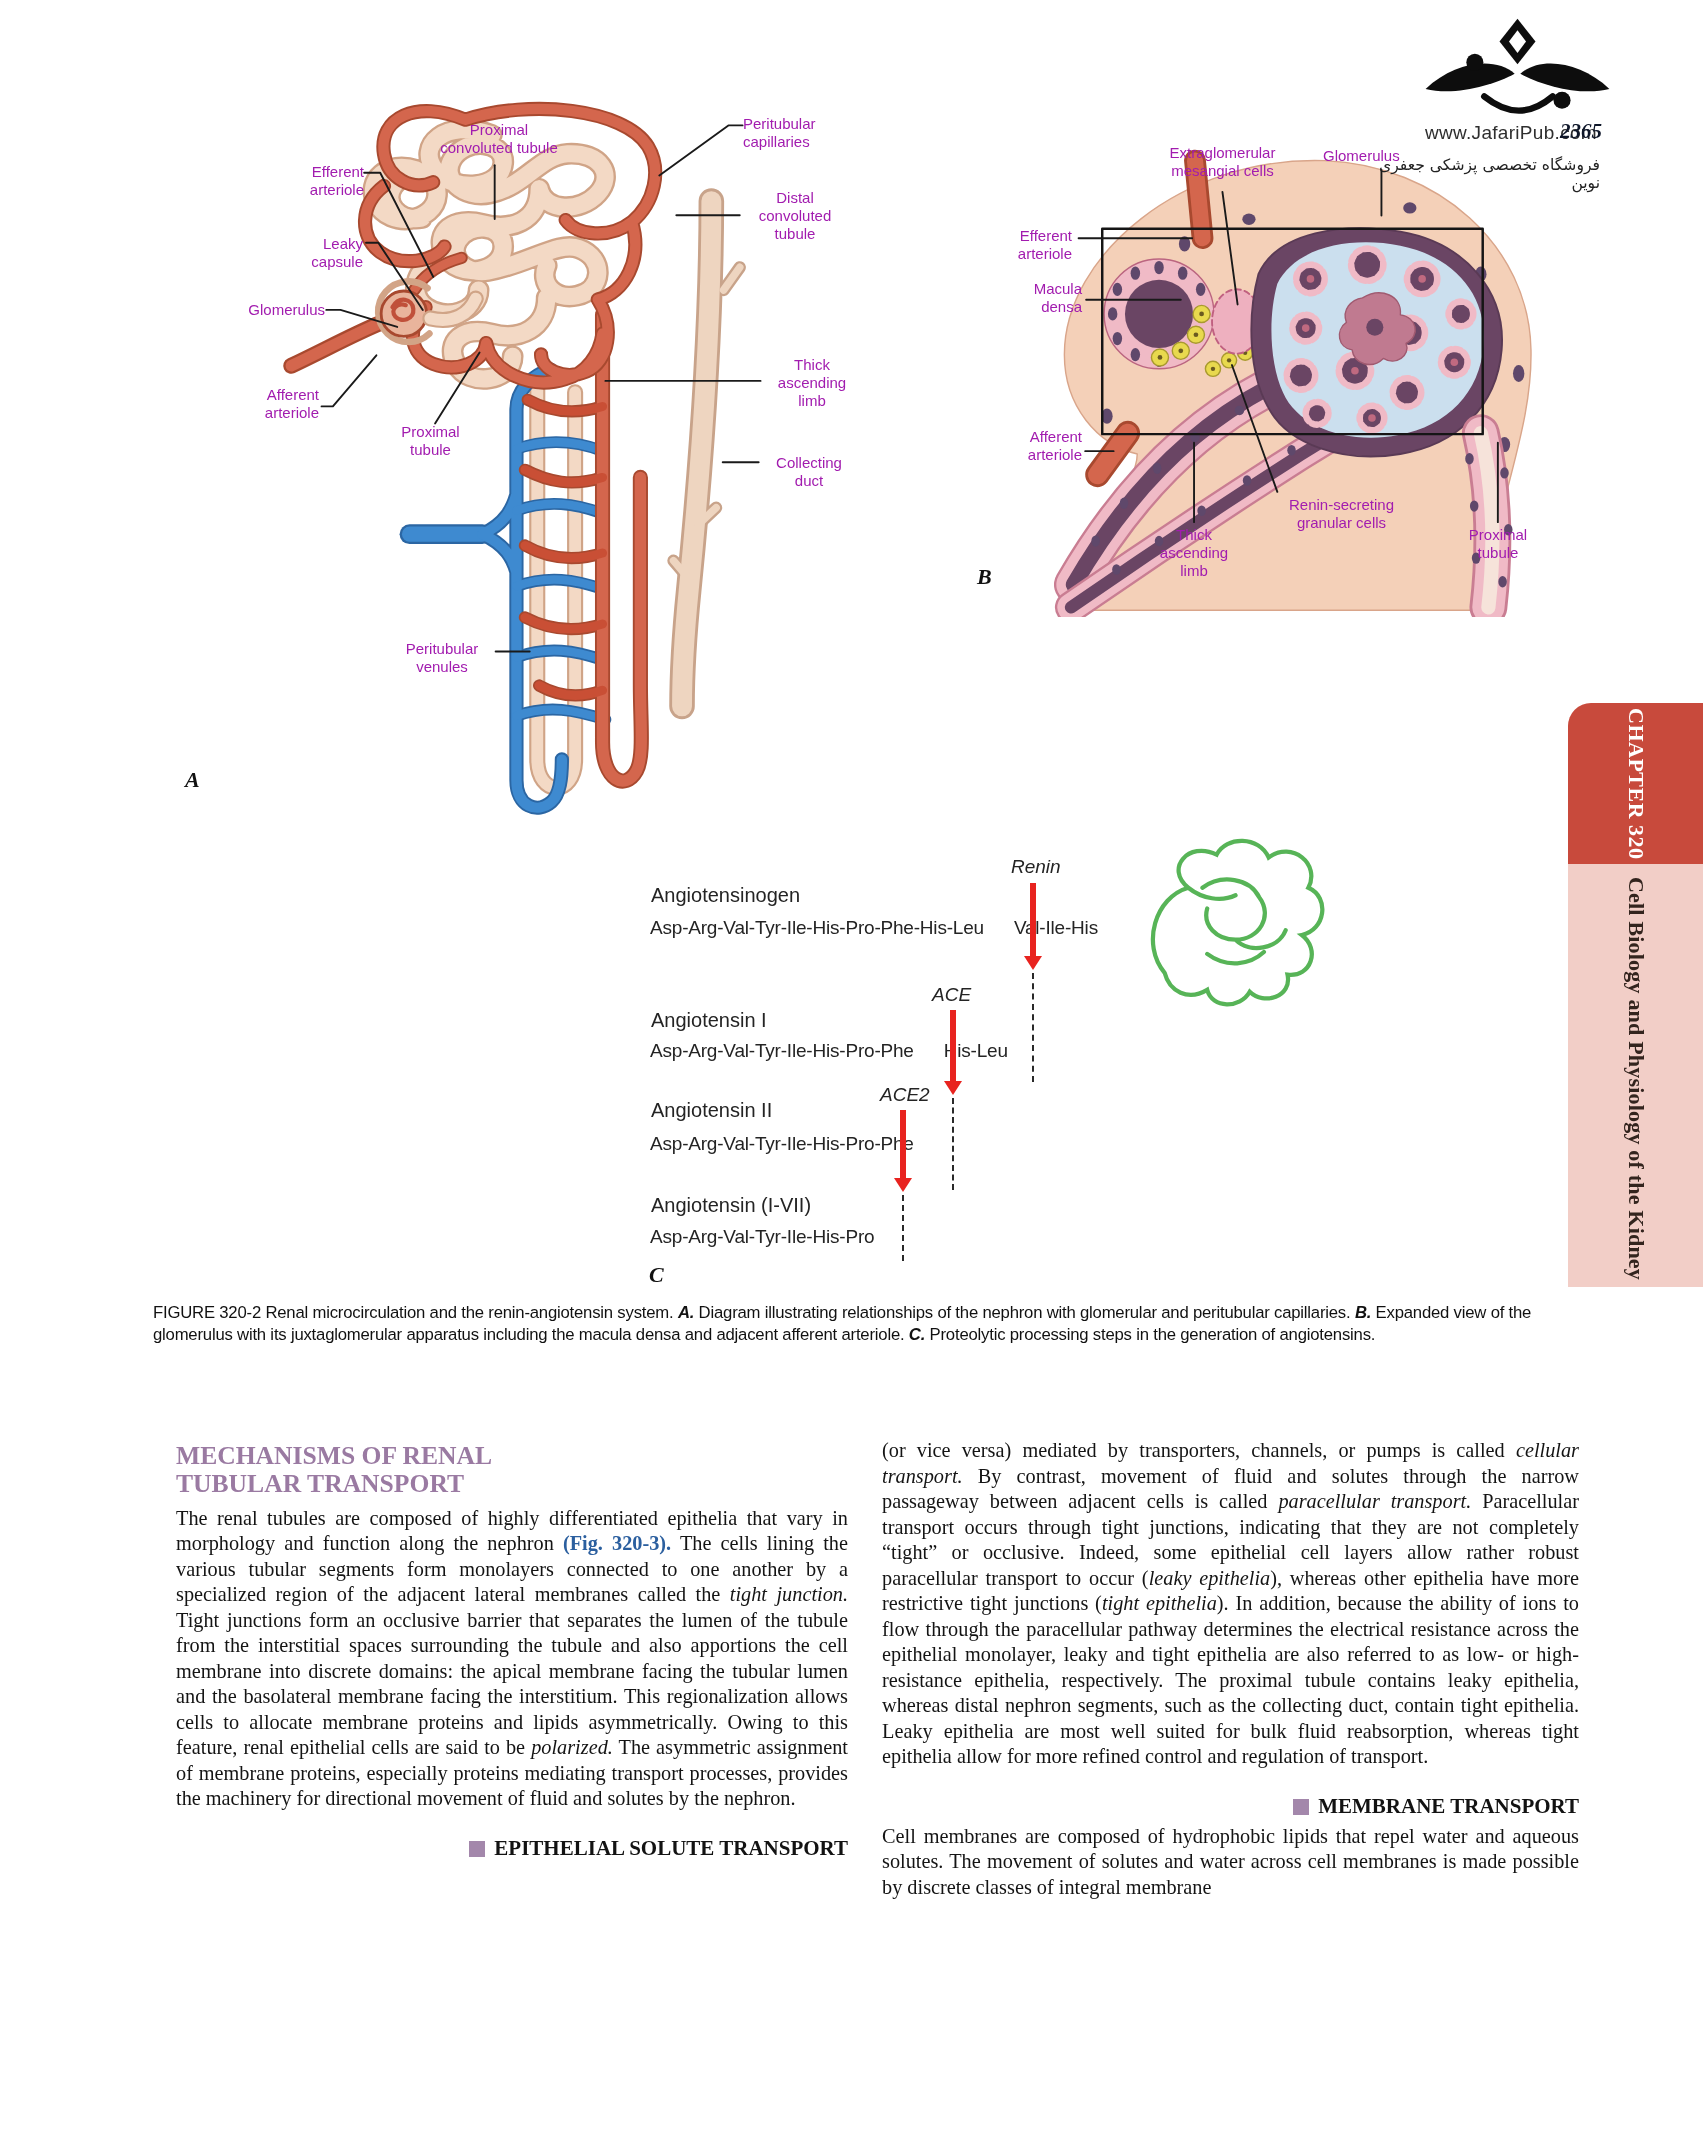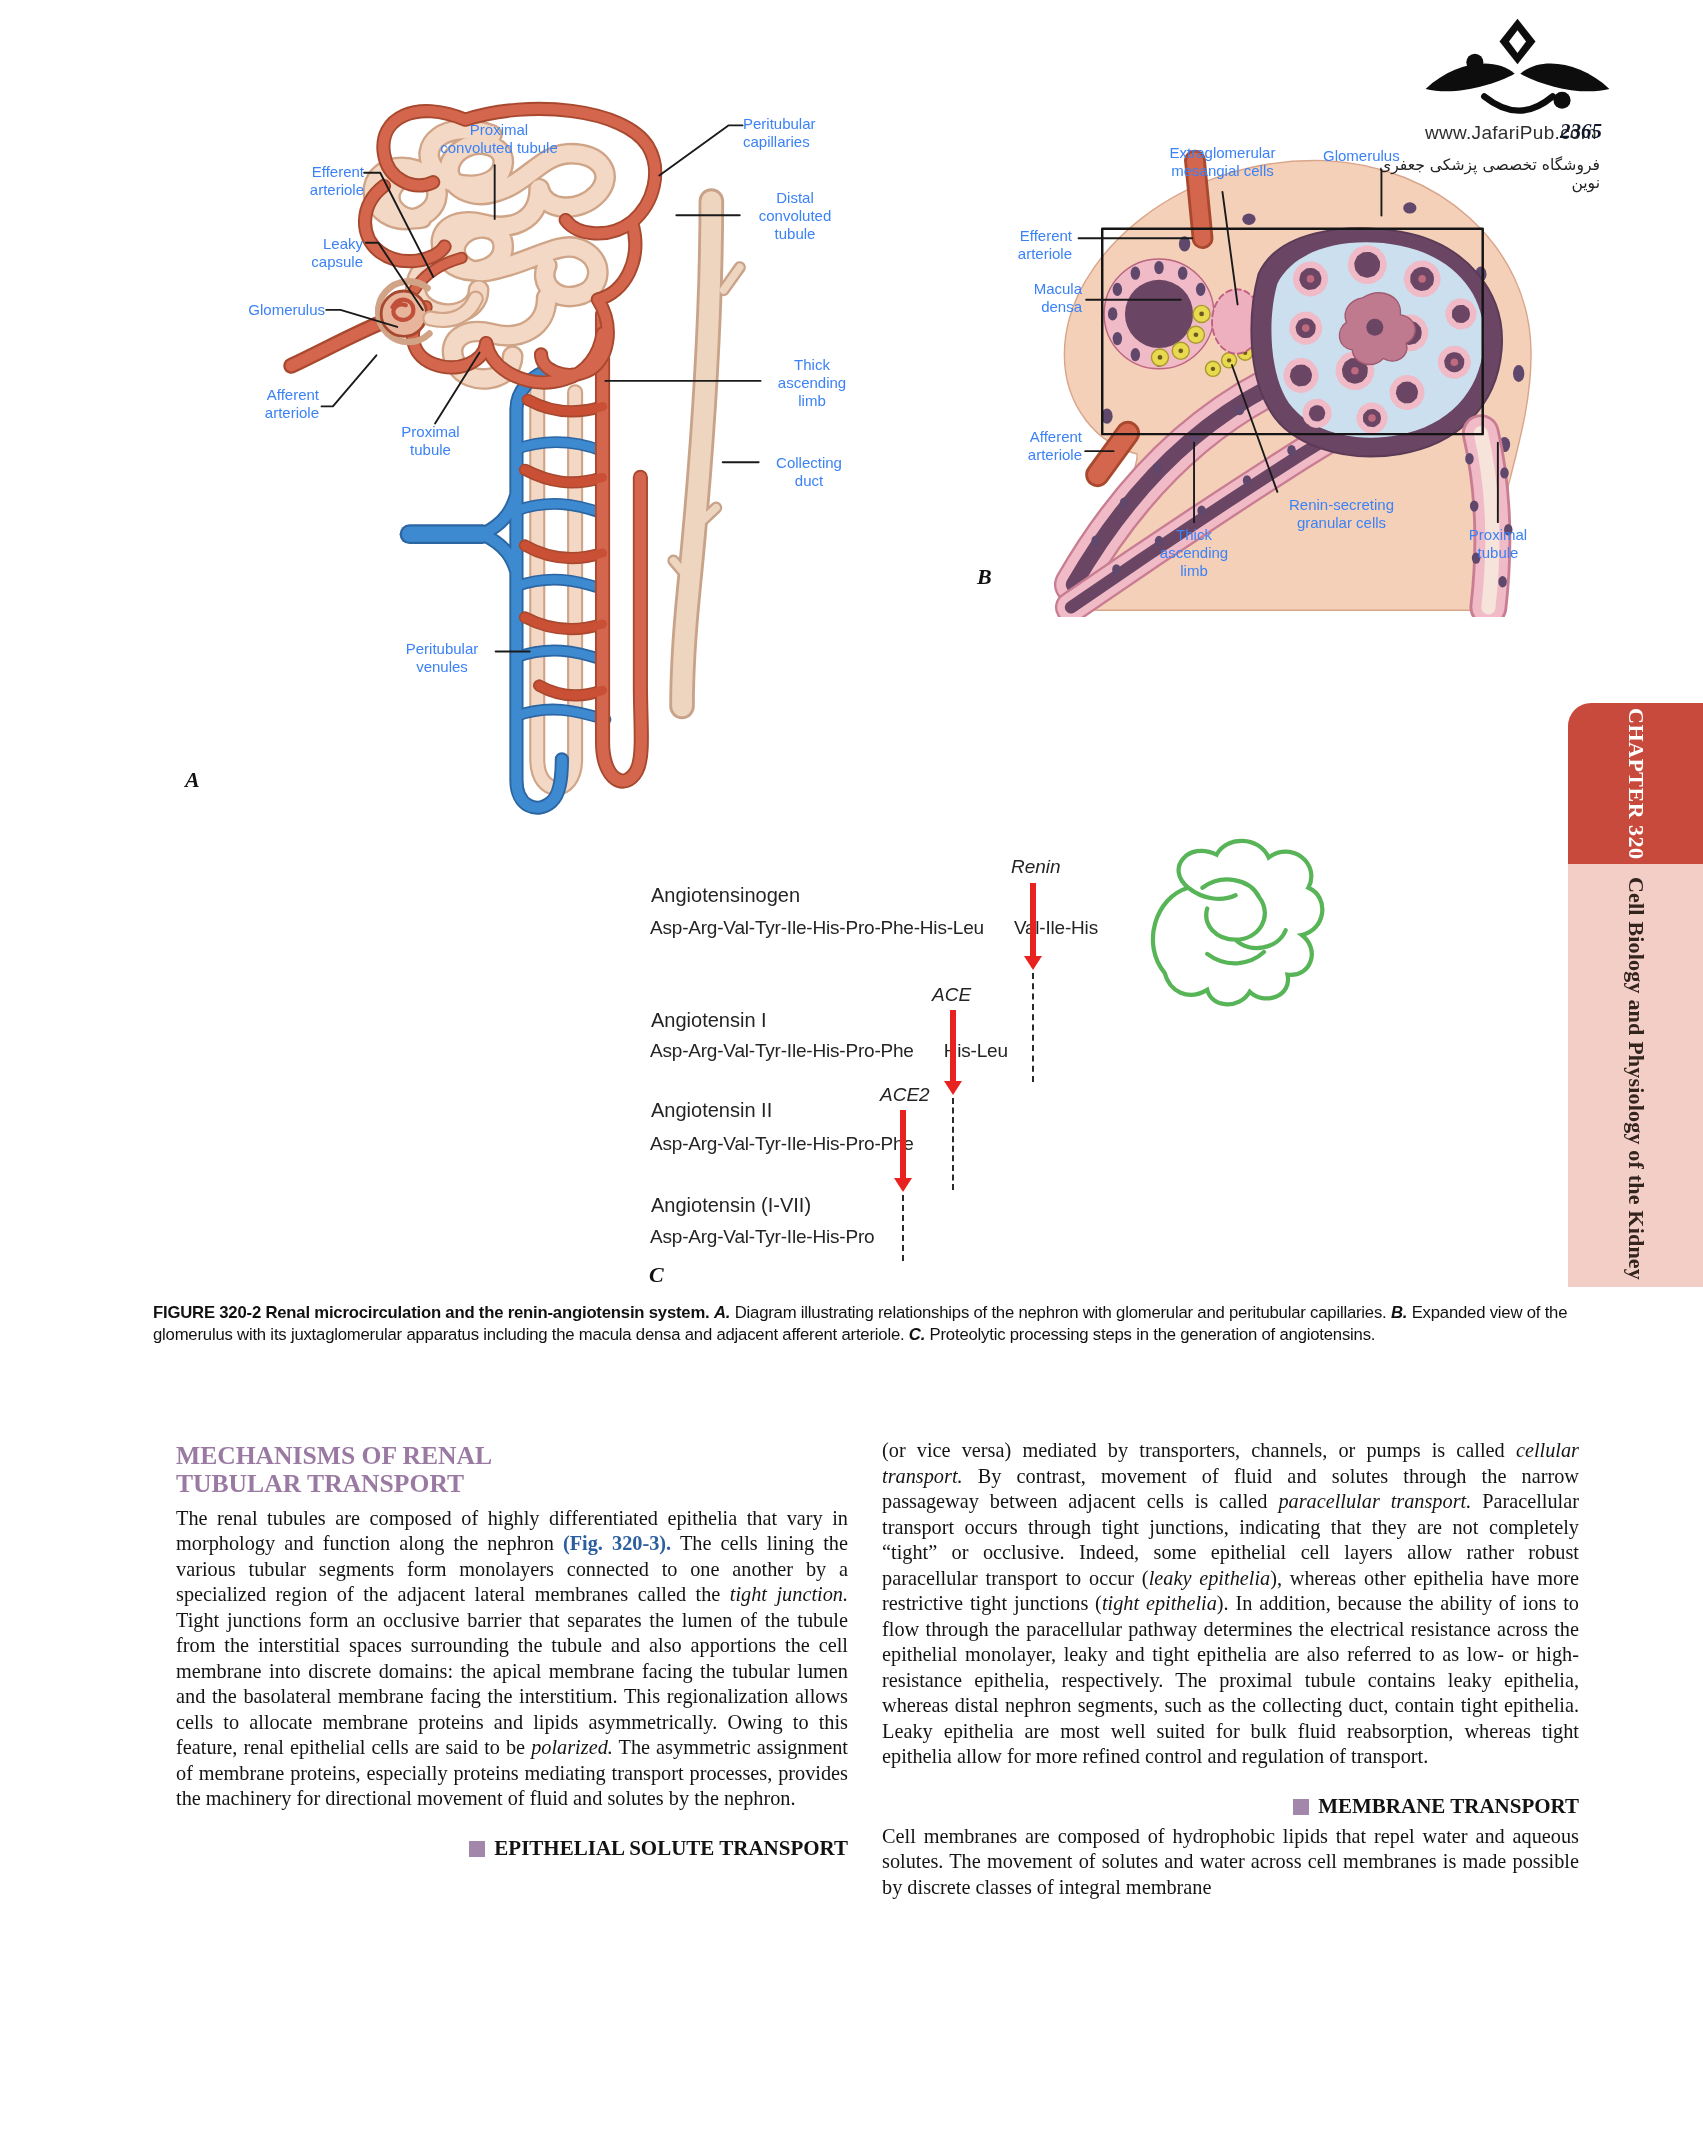--- a/index.html
+++ b/index.html
@@ -1,34 +1,34 @@
 <!DOCTYPE html>
 <html style="font-size:15px"><head>
 <meta charset="utf-8">
 <style>
   html,body{margin:0;padding:0;background:#888;}
   #page{position:relative;width:1703px;height:2157px;background:#ffffff;overflow:hidden;
         font-family:"Liberation Sans",sans-serif;}
   
-  .lbl{position:absolute;font:15px/18px "Liberation Sans",sans-serif;color:#3b82f6;white-space:pre-line;}
+  .lbl{position:absolute;font:15px/18px "Liberation Sans",sans-serif;color:#a21caf;white-space:pre-line;}
   .t-r{text-align:right}.t-c{text-align:center}.t-l{text-align:left}
   .panel-letter{position:absolute;font:italic 700 22px "Liberation Serif",serif;color:#111;}
   
   .c-name{position:absolute;font:20px "Liberation Sans",sans-serif;color:#242424;}
   .c-seq{position:absolute;font:19px "Liberation Sans",sans-serif;color:#242424;letter-spacing:-0.2px;white-space:nowrap;}
   .c-seq .gap{margin-left:30px;}
   .c-enzyme{position:absolute;font:italic 19px "Liberation Sans",sans-serif;color:#242424;}
   .c-dash{position:absolute;width:0;border-left:2.5px dashed #2a2a2a;}
   .c-arrow{position:absolute;display:flex;flex-direction:column;align-items:center;z-index:5;}
   .c-arrow .shaft{width:6.6px;background:#e8231f;flex:1;}
   .c-arrow .head{width:0;height:0;border-left:9.5px solid transparent;border-right:9.5px solid transparent;border-top:14px solid #e8231f;}
   
   #caption{position:absolute;left:153px;top:1302px;width:1421px;font:16.7px/22px "Liberation Sans",sans-serif;
            letter-spacing:-0.2px;color:#111;text-align:left;}
-  #caption .b{font-weight:700;}
+  #caption .b{font-weight:400;}
   #caption .bi{font-weight:700;font-style:italic;}
   
   .col{position:absolute;font:20.3px/25.5px "Liberation Serif",serif;color:#141414;text-align:justify;}
   #col-left{left:176px;top:1442px;width:672px;}
   #col-right{left:882px;top:1438px;width:697px;}
   .mech{font:700 25.6px/28px "Liberation Serif",serif;color:#9a7aa2;white-space:pre-line;margin:0 0 7.6px 0;text-align:left;}
   .subhead{display:flex;align-items:center;gap:9.5px;margin:24.6px 0 4.7px 0;font:700 21px "Liberation Serif",serif;
            color:#121212;text-align:left;justify-content:flex-end;}
   .sq{width:16px;height:16px;background:#a387ab;flex:0 0 auto;}
   .fig-link{color:#2b5f9f;font-weight:700;}

